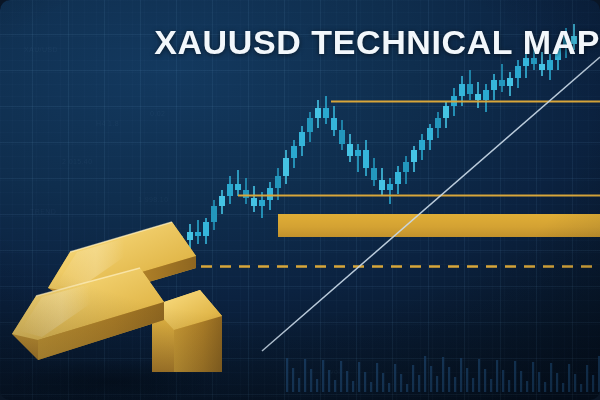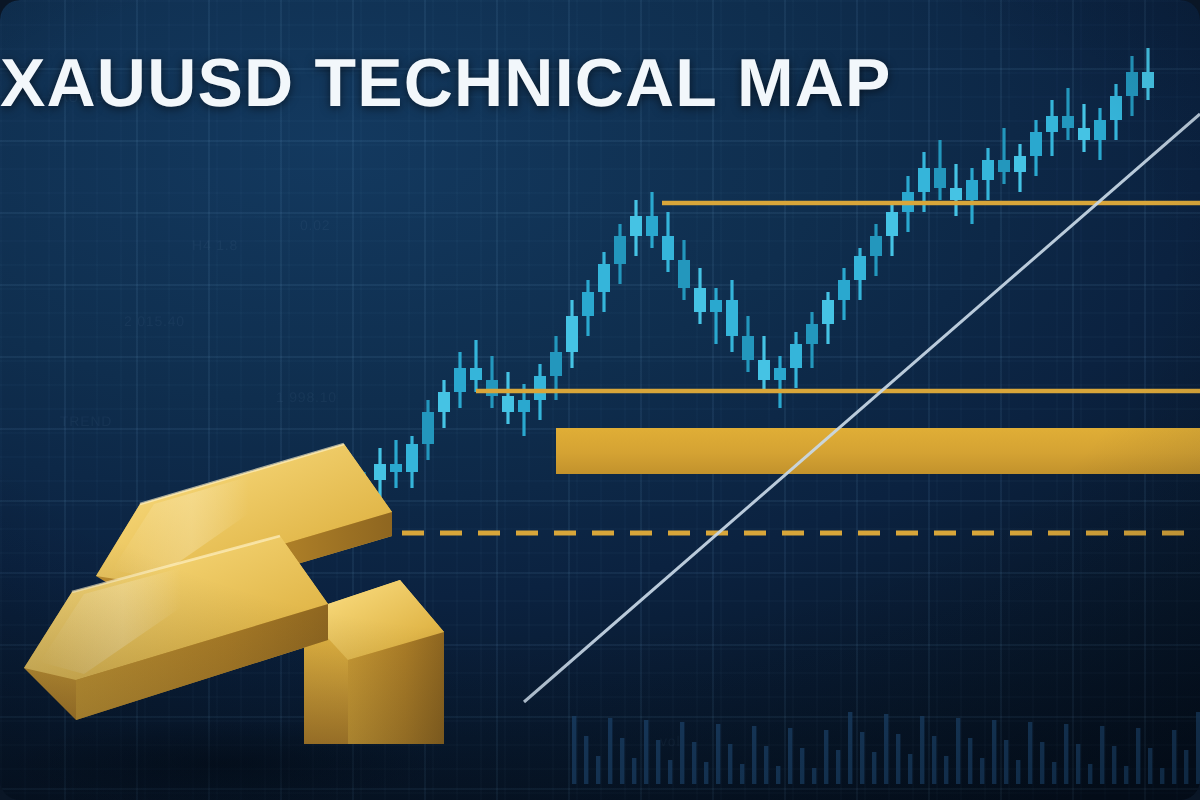--- a/index.html
+++ b/index.html
@@ -33,21 +33,21 @@
   #vignette{
     position:absolute;inset:0;
     background:radial-gradient(130% 110% at 45% 35%, rgba(0,0,0,0) 40%, rgba(2,8,18,.55) 88%, rgba(1,5,12,.85) 100%);
     pointer-events:none;
   }
 
   
   .ghost{position:absolute;color:rgba(160,200,235,.055);font-size:7px;letter-spacing:.4px;white-space:nowrap;}
 
   #title{
-    position:absolute;left:0;right:0;top:22px;text-align:left;
+    position:absolute;left:0;right:0;top:22px;text-align:right;
     color:#f2f7fb;font-size:34px;font-weight:bold;letter-spacing:.6px;
     text-shadow:0 1px 5px rgba(0,0,0,.55);
     line-height:40px;
   }
 
   svg#chart{position:absolute;left:0;top:0;width:600px;height:400px;}
 </style>
 </head>
 <body>
 

